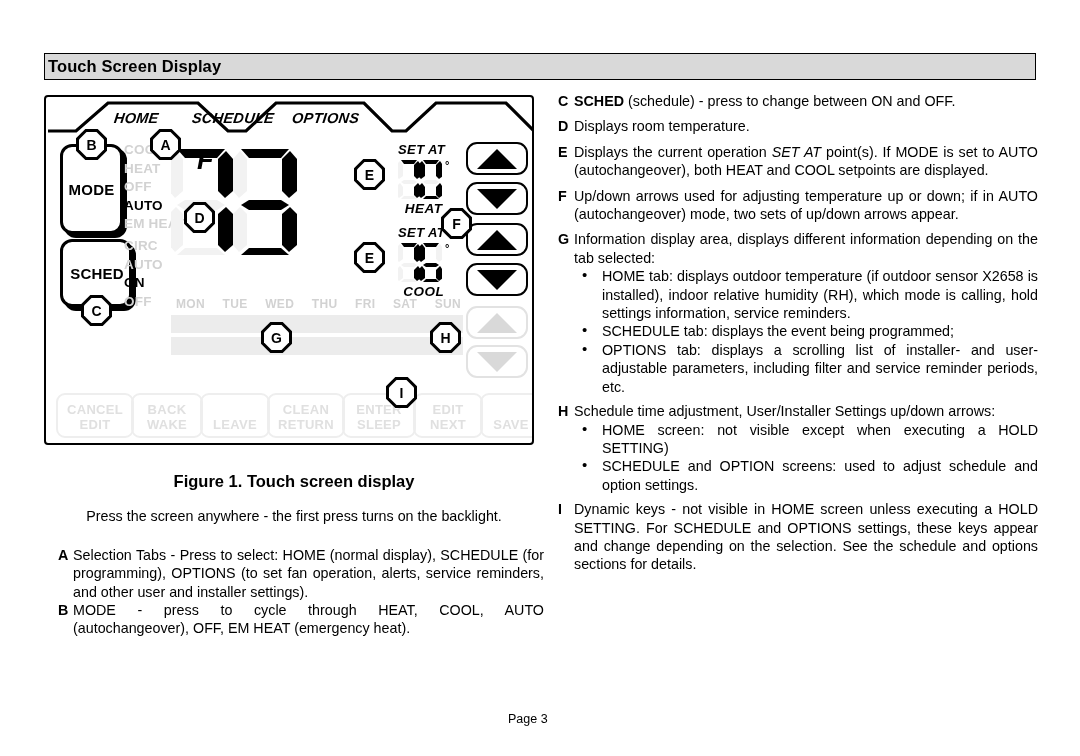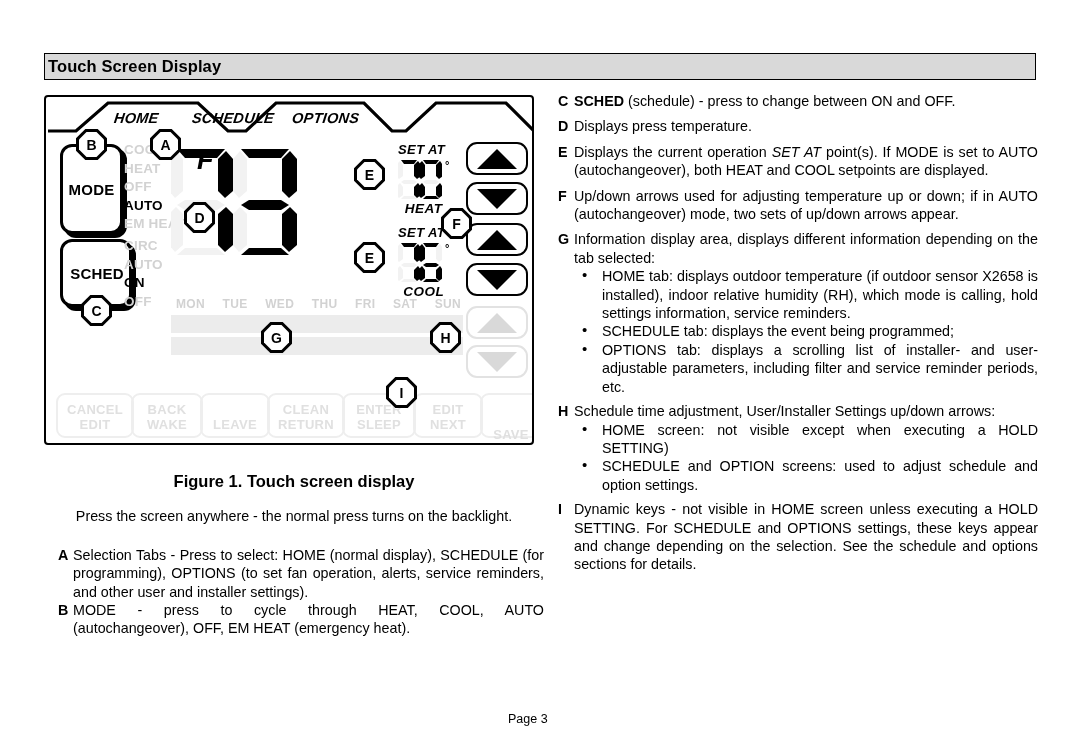--- a/index.html
+++ b/index.html
@@ -401,21 +401,21 @@
         <div>RETURN</div>
       </div>
       <div class="dkey" style="left:286px;top:0px;width:74px;">
         <div>ENTER</div>
         <div>SLEEP</div>
       </div>
       <div class="dkey" style="left:357px;top:0px;width:70px;">
         <div>EDIT</div>
         <div>NEXT</div>
       </div>
-      <div class="dkey" style="left:424px;top:0px;width:62px;padding-top:32px;">
+      <div class="dkey" style="left:424px;top:0px;width:62px;padding-top:22px;">
         <div>SAVE</div>
       </div>
     </div>
 
     <div class="badge-wrap" style="left:104px;top:32px;">
         <span>A</span>
       </div>
     <div class="badge-wrap" style="left:30px;top:32px;">
         <span>B</span>
       </div>
@@ -441,21 +441,21 @@
         <span>H</span>
       </div>
     <div class="badge-wrap" style="left:340px;top:280px;">
         <span>I</span>
       </div>
 
   </div>
 </div>
 
 <div class="fig-caption">Figure 1. Touch  screen display</div>
-<div class="lead-text">Press the screen anywhere - the normal press turns on the backlight.</div>
+<div class="lead-text">Press the screen anywhere - the first press turns on the backlight.</div>
 
 <div class="left-items">
   <div class="item">
     <div class="ltr">A</div>
     <div class="txt"><b>Selection Tabs</b> - Press to select: HOME (normal display), SCHEDULE (for programming), OPTIONS (to set fan operation, alerts, service reminders, and other user and installer settings).</div>
   </div>
   <div class="item">
     <div class="ltr">B</div>
     <div class="txt"><b>MODE</b> - press to cycle through HEAT, COOL, AUTO (autochangeover),&nbsp;OFF, EM HEAT (emergency heat).</div>
   </div>
@@ -463,21 +463,21 @@
 
 <div class="right-col">
 
   <div class="r-item">
     <div class="ltr">C</div>
     <div class="txt"><b>SCHED</b> (schedule) - press to change between ON and OFF.</div>
   </div>
 
   <div class="r-item">
     <div class="ltr">D</div>
-    <div class="txt">Displays press temperature.</div>
+    <div class="txt">Displays room temperature.</div>
   </div>
 
   <div class="r-item">
     <div class="ltr">E</div>
     <div class="txt">Displays the current operation <i>SET AT</i> point(s). If MODE is set to AUTO (autochangeover), both HEAT and COOL setpoints are displayed.</div>
   </div>
 
   <div class="r-item">
     <div class="ltr">F</div>
     <div class="txt">Up/down arrows used for adjusting temperature up or down; if in AUTO (autochangeover) mode, two sets of up/down arrows appear.</div>

